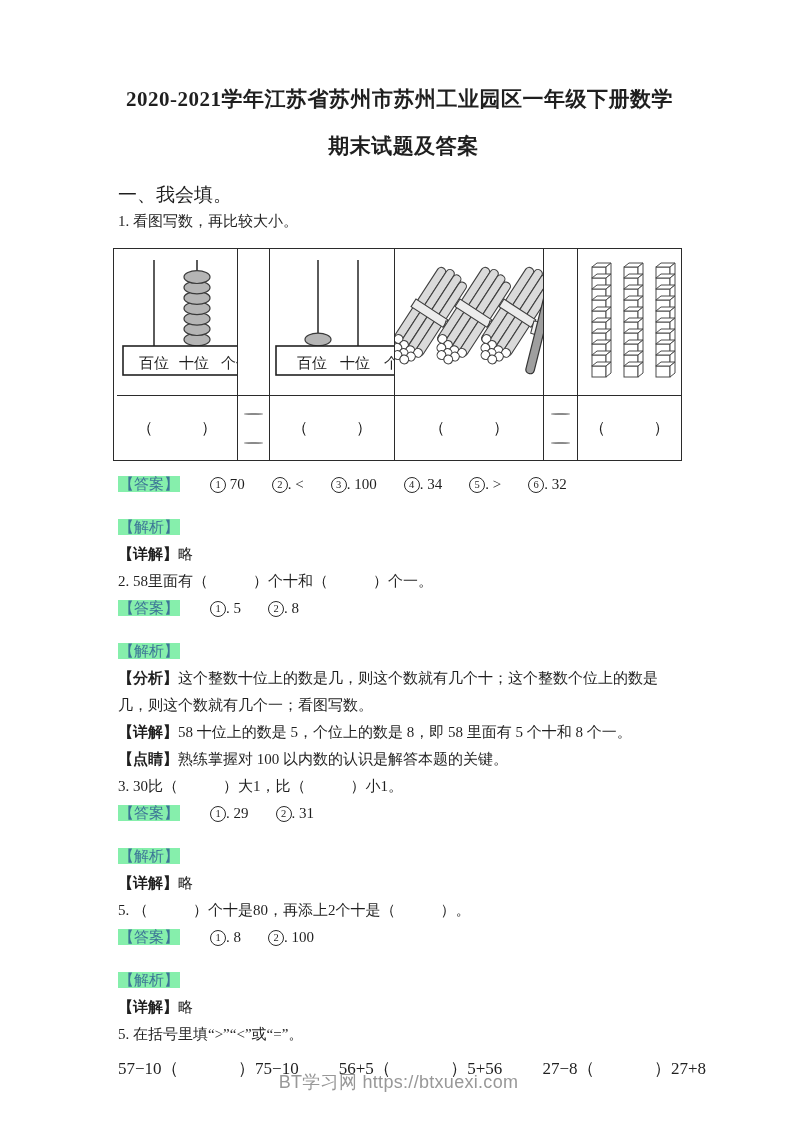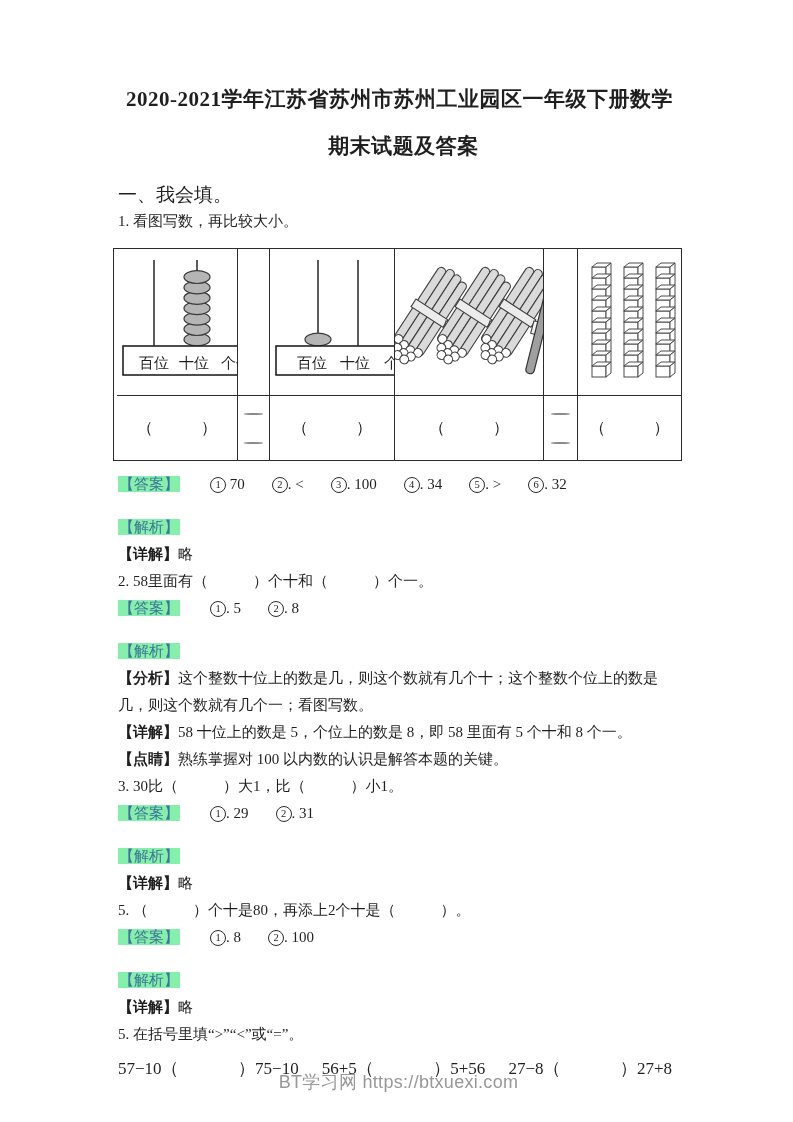--- a/index.html
+++ b/index.html
@@ -27,21 +27,21 @@
   }
   .answer-line{margin-bottom:16px;}
   .answer-line .blue-tag{margin-right:30px;}
   .ans-item{margin-right:27px;white-space:nowrap;}
   .circ{
     display:inline-block;width:14px;height:14px;
     border:1px solid #2a2a2a;border-radius:50%;
     text-align:center;line-height:14px;font-size:10.5px;
     vertical-align:1.5px;
   }
-  .exprs{display:flex;gap:23px;font-size:17px;line-height:30px;white-space:pre;margin-top:6px;}
+  .exprs{display:flex;gap:40px;font-size:17px;line-height:30px;white-space:pre;margin-top:6px;}
 
   
   .fig-table{
     display:flex;
     width:567px;
     margin:13px 0 4px -5px;
     border:1.5px solid #2b2b2b;
     justify-content:flex-end;
   }
   .fig-col{display:flex;flex-direction:column;}

